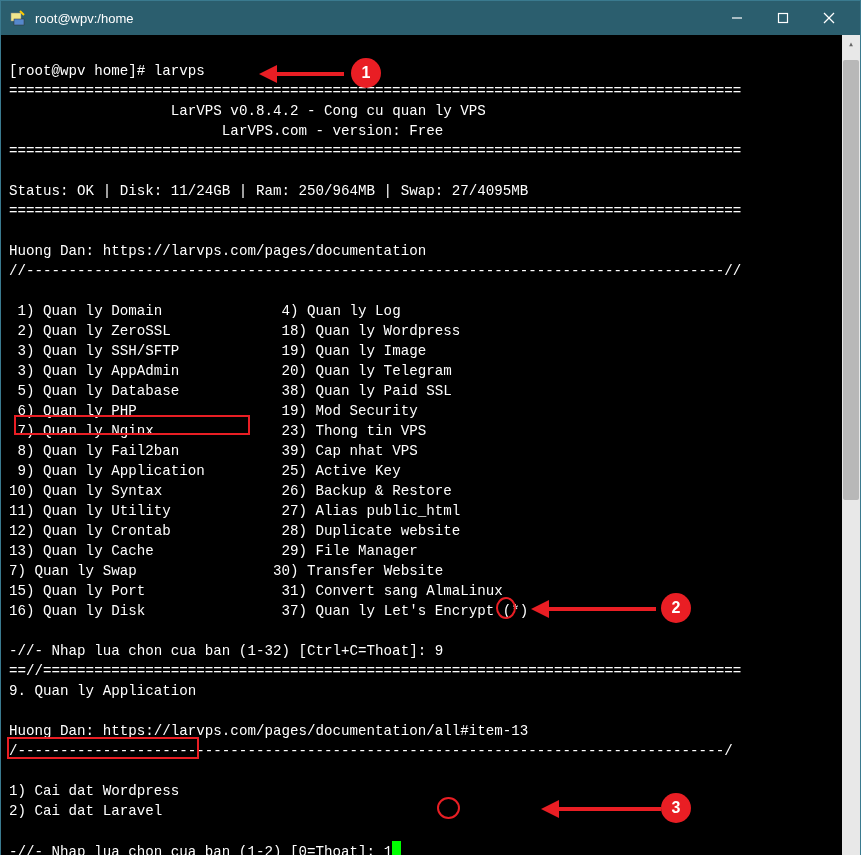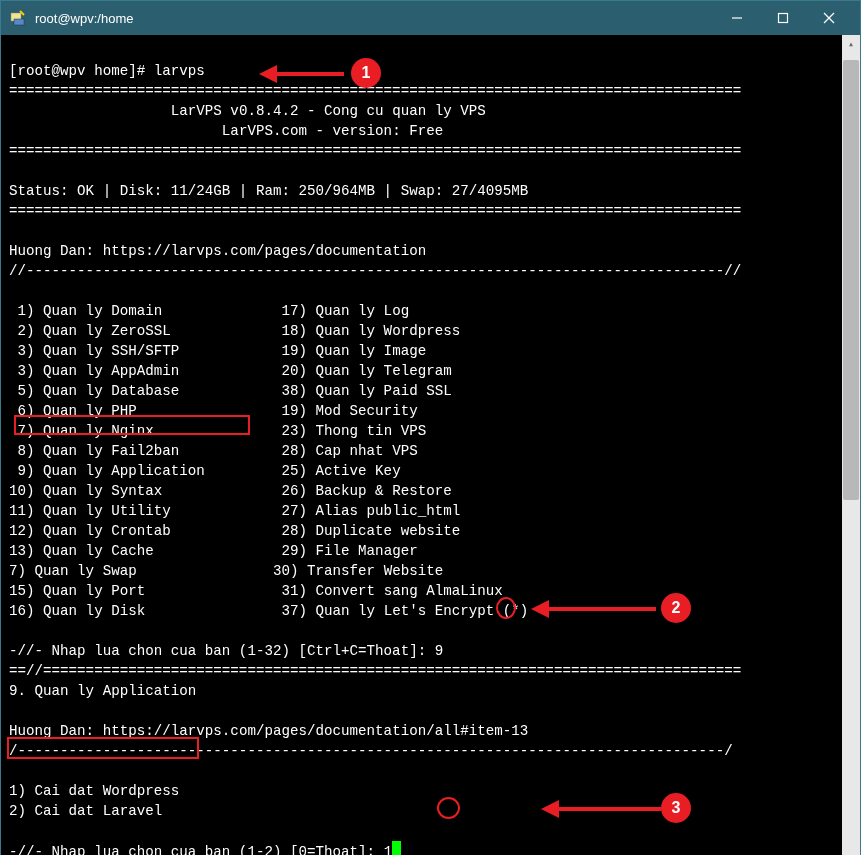--- a/index.html
+++ b/index.html
@@ -174,28 +174,28 @@
                    <span>LarVPS v0.8.4.2 - Cong cu quan ly VPS</span>
                          <span>LarVPS.com - version: Free</span>
 <span>======================================================================================</span>
 
 <span>Status: OK | Disk: 11/24GB | Ram: 250/964MB | Swap: 27/4095MB</span>
 <span>======================================================================================</span>
 
 <span>Huong Dan: </span><span>https://larvps.com/pages/documentation</span>
 <span>//----------------------------------------------------------------------------------//</span>
 
-<span> 1) Quan ly Domain</span>              <span>17) Quan ly Log</span>
+<span> 1) Quan ly Domain</span>              <span>4) Quan ly Log</span>
 <span> 2) Quan ly ZeroSSL</span>             <span>18) Quan ly Wordpress</span>
 <span> 3) Quan ly SSH/SFTP</span>            <span>19) Quan ly Image</span>
 <span> 3) Quan ly AppAdmin</span>            <span>20) Quan ly Telegram</span>
 <span> 5) Quan ly Database</span>            <span>38) Quan ly Paid SSL</span>
 <span> 6) Quan ly PHP</span>                 <span>19) Mod Security</span>
 <span> 7) Quan ly Nginx</span>               <span>23) Thong tin VPS</span>
-<span> 8) Quan ly Fail2ban</span>            <span>28) Cap nhat VPS</span>
+<span> 8) Quan ly Fail2ban</span>            <span>39) Cap nhat VPS</span>
 <span> 9) Quan ly Application</span>         <span>25) Active Key</span>
 <span>10) Quan ly Syntax</span>              <span>26) Backup &amp; Restore</span>
 <span>11) Quan ly Utility</span>             <span>27) Alias public_html</span>
 <span>12) Quan ly Crontab</span>             <span>28) Duplicate website</span>
 <span>13) Quan ly Cache</span>               <span>29) File Manager</span>
 <span>7) Quan ly Swap</span>                <span>30) Transfer Website</span>
 <span>15) Quan ly Port</span>                <span>31) Convert sang AlmaLinux</span>
 <span>16) Quan ly Disk</span>                <span>37) Quan ly Let's Encrypt (*)</span>
 
 <span>-//- Nhap lua chon cua ban (1-32) [Ctrl+C=Thoat]:</span> <span>9</span>

